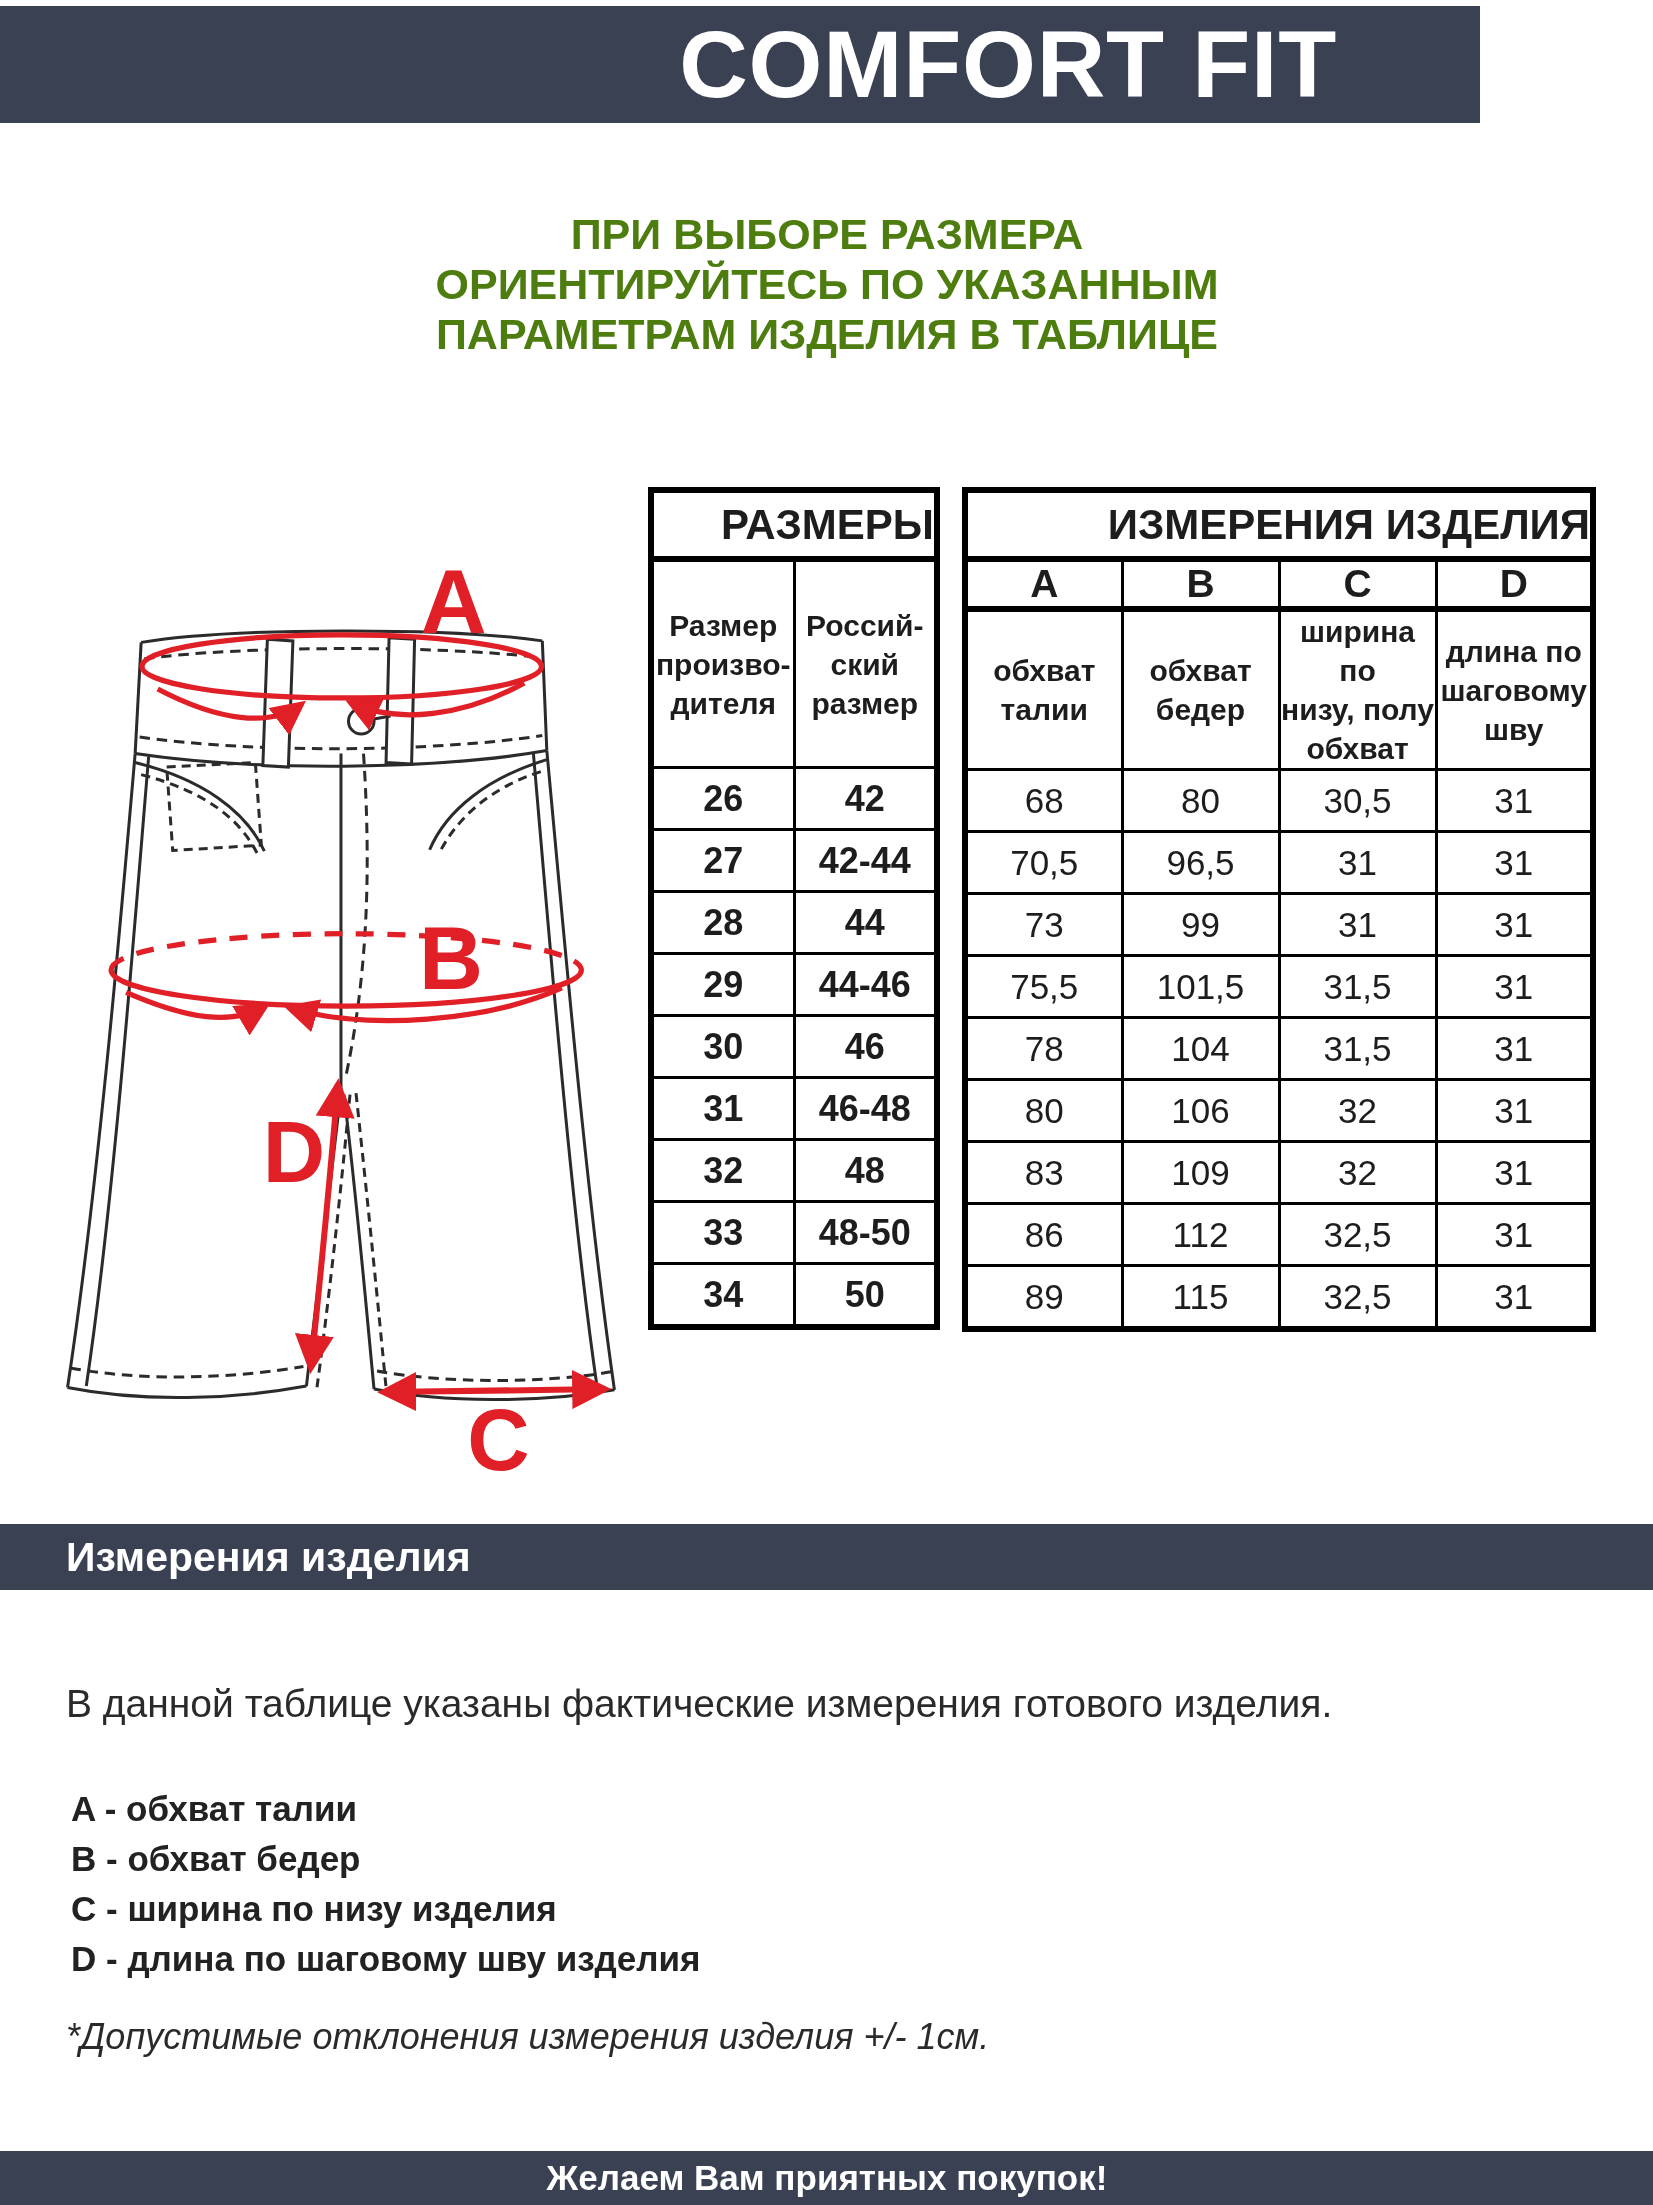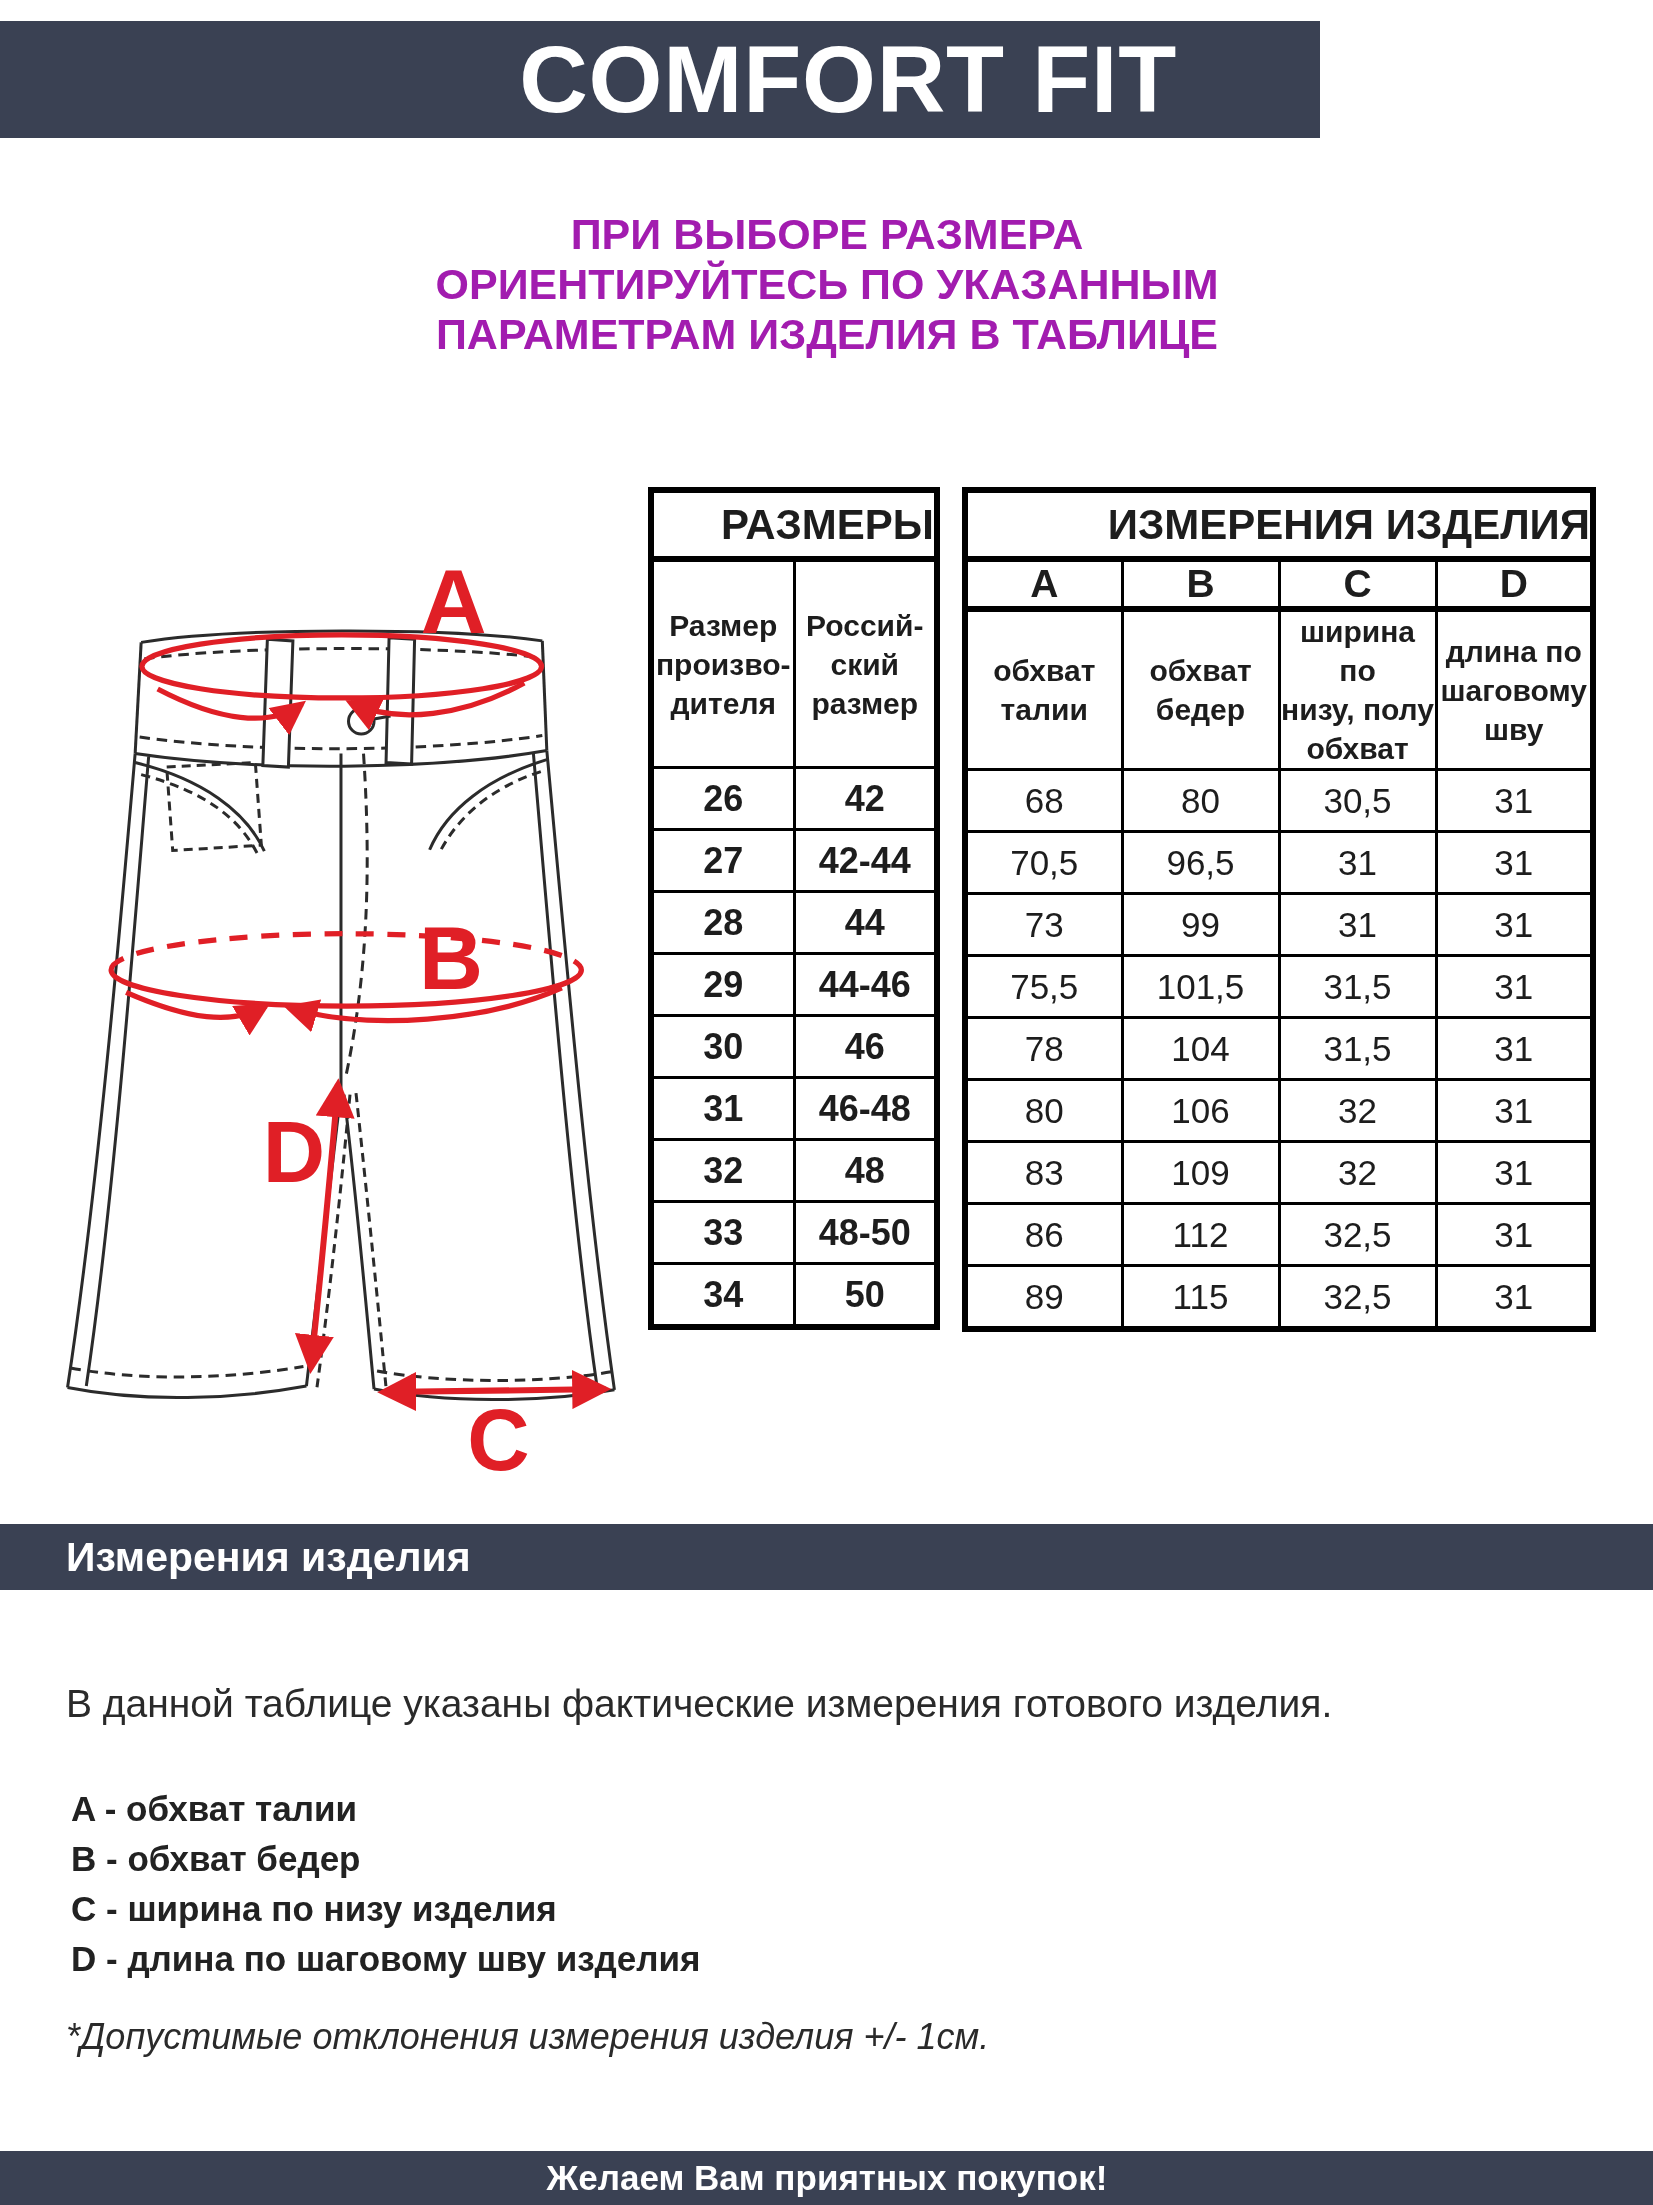--- a/index.html
+++ b/index.html
@@ -2,28 +2,28 @@
 <html style="font-size:12px"><head>
 <meta charset="utf-8">
 <style>
   html,body{margin:0;padding:0;}
   body{
     width:1654px;height:2205px;position:relative;background:#ffffff;
     font-family:"Liberation Sans", sans-serif;color:#1d1d1d;overflow:hidden;
   }
   .abs{position:absolute;}
   
-  .top-bar{top:6px;left:0;width:1320px;height:117px;background:#3a4153;margin-top:15px;}
+  .top-bar{top:6px;left:0;width:1480px;height:117px;background:#3a4153;}
   .brand{
     position:absolute;right:143px;top:0;height:117px;line-height:117px;
     color:#ffffff;font-weight:bold;font-size:95px;letter-spacing:0.8px;white-space:nowrap;
   }
   
   .intro{top:209px;left:0;width:1654px;text-align:center;
-    font-weight:bold;font-size:43px;line-height:50px;color:#a21caf;}
+    font-weight:bold;font-size:43px;line-height:50px;color:#4d7c0f;}
   
   table{border-collapse:collapse;table-layout:fixed;background:#fff;}
   td,th{border:3.8px solid #000;text-align:center;vertical-align:middle;padding:0;}
   .size-table{left:648px;top:487px;width:292px;}
   .meas-table{left:962px;top:487px;width:634px;}
   table{border:6px solid #000;}
   tr.main-head th{height:63px;font-size:42px;font-weight:bold;border-bottom-width:6px;text-align:right;}
   tr.letters td{height:39px;font-size:39px;font-weight:bold;border-bottom-width:6px;}
   tr.subhead td{height:204px;font-size:30px;font-weight:bold;line-height:39px;}
   tr.subhead-r td{height:152px;font-size:30px;font-weight:bold;line-height:39px;}

